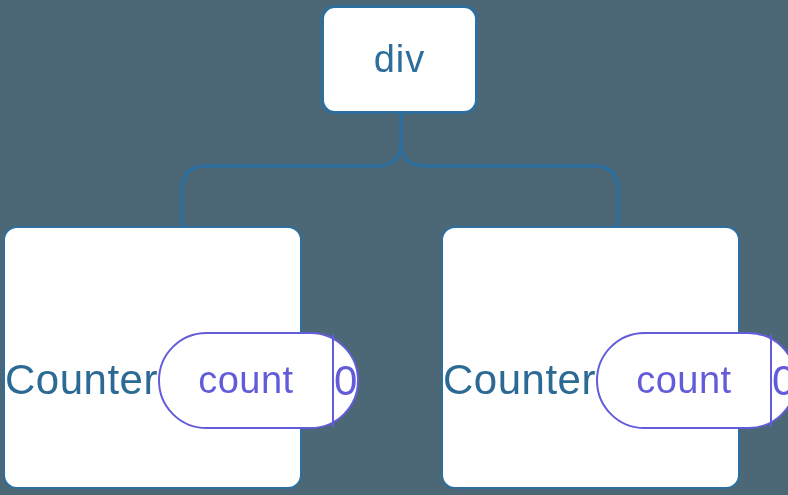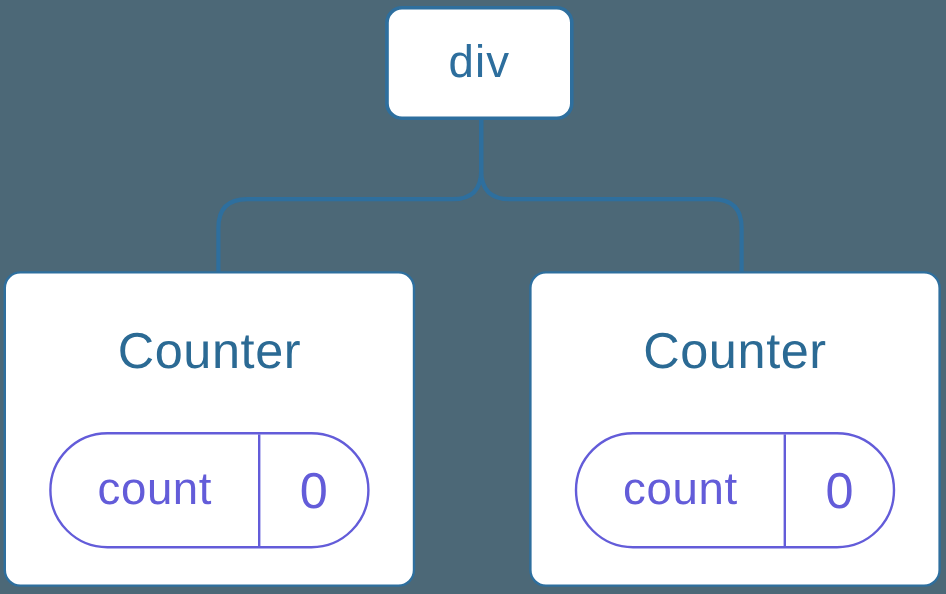--- a/index.html
+++ b/index.html
@@ -22,46 +22,45 @@
     position: absolute;
     background: #ffffff;
     border: 3px solid var(--line);
     border-radius: 14px;
     display: flex;
     align-items: center;
     justify-content: center;
   }
   .root-node {
     left: 321px; top: 5px;
-    width: 157px; height: 95px;
+    width: 157px; height: 109px;
     font-size: 38px;
     font-weight: 500;
     color: var(--node-text);
     letter-spacing: 1px;
   }
   .connector {
     position: absolute; left: 0; top: 0;
     width: 788px; height: 495px;
     pointer-events: none;
   }
   .connector path {
     fill: none;
     stroke: var(--line);
     stroke-width: 3.5;
     stroke-linecap: round;
   }
   .card {
     position: absolute;
     top: 226px;
-    width: 343px; height: 263px;
+    width: 299px; height: 263px;
     background: #ffffff;
     border: 2px solid var(--line);
     border-radius: 14px;
     display: flex;
-    flex-direction: column;
     align-items: center;
   }
   .card-left  { left: 3px; }
   .card-right { left: 441px; }
   .card-title {
     margin-top: 44px;
     font-size: 42px;
     font-weight: 500;
     line-height: 1;
     color: var(--title);

